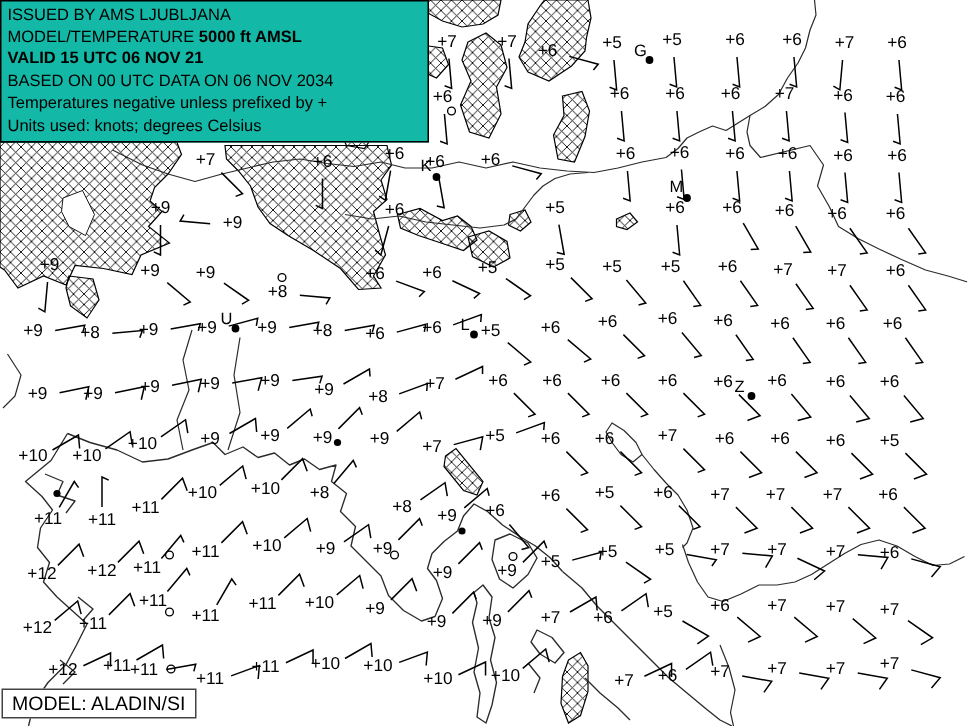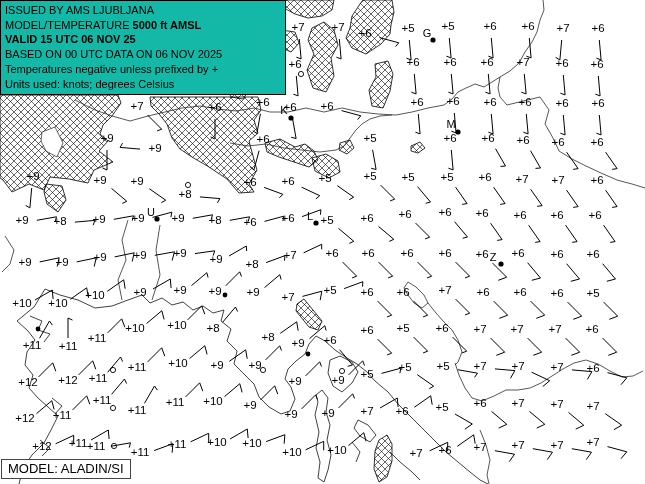--- a/index.html
+++ b/index.html
@@ -737,19 +737,19 @@
         <circle cx="263" cy="370" r="2.6" fill="none" stroke="#000000" stroke-width="0.9"></circle>
         <circle cx="342" cy="371" r="2.6" fill="none" stroke="#000000" stroke-width="0.9"></circle>
         <circle cx="113" cy="370" r="2.6" fill="none" stroke="#000000" stroke-width="0.9"></circle>
         <circle cx="113" cy="408" r="2.6" fill="none" stroke="#000000" stroke-width="0.9"></circle>
         <circle cx="114" cy="446" r="2.6" fill="none" stroke="#000000" stroke-width="0.9"></circle>
       </g>
     </svg>
   <div class="info-box" id="title-box">
       <div><span class="seg-n">ISSUED BY AMS LJUBLJANA</span></div>
       <div><span class="seg-n">MODEL/TEMPERATURE </span><span class="seg-b">5000 ft AMSL</span></div>
-      <div><span class="seg-b">VALID 15 UTC 06 NOV 25</span></div>
-      <div><span class="seg-n">BASED ON 00 UTC DATA ON 06 NOV 2025</span></div>
+      <div><span class="seg-b">VALID 15 UTC 06 NOV 21</span></div>
+      <div><span class="seg-n">BASED ON 00 UTC DATA ON 06 NOV 2034</span></div>
       <div><span class="seg-n">Temperatures negative unless prefixed by +</span></div>
       <div><span class="seg-n">Units used: knots; degrees Celsius</span></div>
     </div>
   <div class="model-box">MODEL: ALADIN/SI</div>
 </div>
 
 </body></html>

